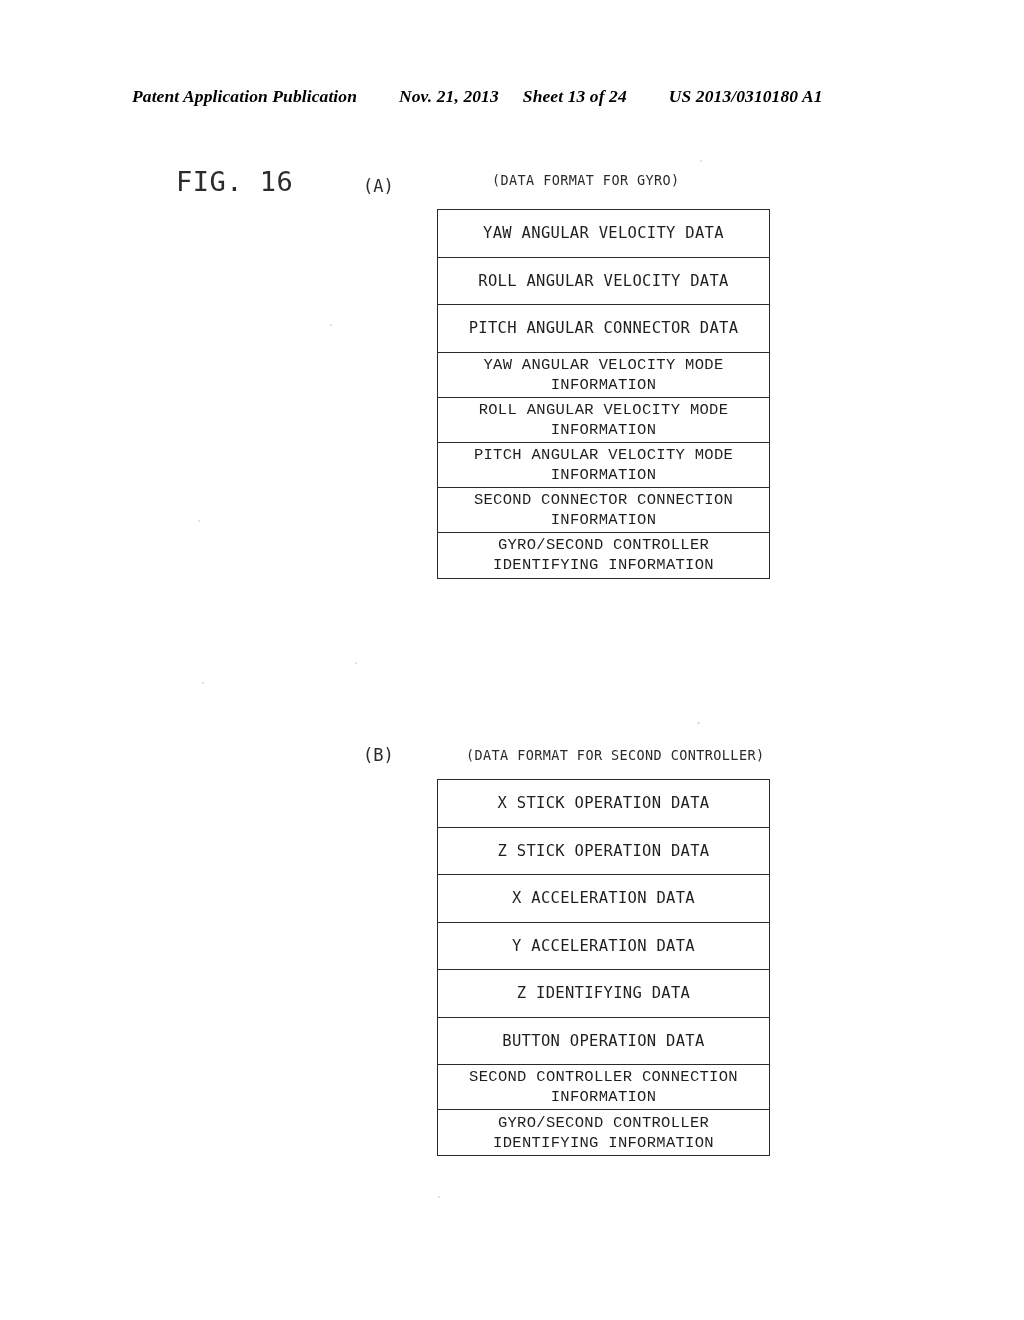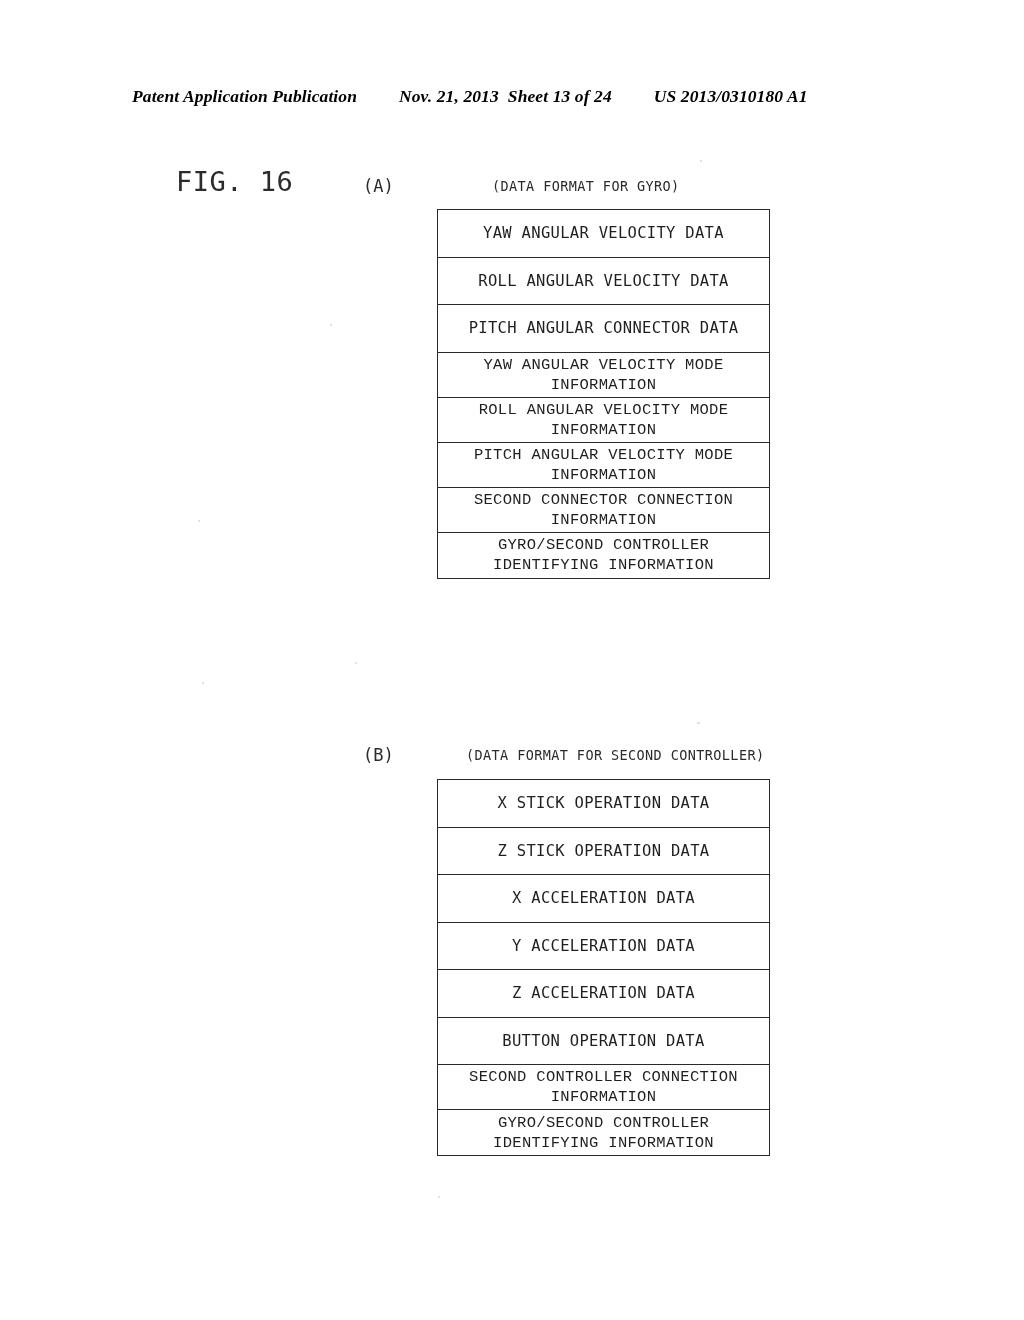--- a/index.html
+++ b/index.html
@@ -26,21 +26,21 @@
     display: flex;
     align-items: baseline;
     font-family: "Liberation Serif", serif;
     font-weight: bold;
     font-size: 17.5px;
     letter-spacing: 0.1px;
     white-space: nowrap;
     font-style: italic;
   }
   .hdr-pub   { margin-right: 42px; }
-  .hdr-date  { margin-right: 9px; }
+  .hdr-date  { margin-right: 24px; }
   .hdr-sheet { margin-right: 42px; }
   .hdr-num   { }
 
   
   .fig-label {
     position: absolute;
     left: 176px;
     top: 166px;
     font-family: "DejaVu Sans Mono", monospace;
     font-size: 27px;
@@ -61,21 +61,21 @@
   .sec-marker-b { left: 363px; top: 745px; }
 
   .sec-caption {
     position: absolute;
     font-family: "DejaVu Sans Mono", monospace;
     font-size: 13.5px;
     letter-spacing: 0.4px;
     color: #2b2b2b;
     white-space: nowrap;
   }
-  .sec-caption-a { left: 492px; top: 178px; }
+  .sec-caption-a { left: 492px; top: 172px; }
   .sec-caption-b { left: 466px; top: 747px; }
 
   
   .fmt-table {
     position: absolute;
     left: 437px;
     width: 333px;
     box-sizing: border-box;
     border: 1.6px solid #2a2a2a;
     background: #ffffff;
@@ -176,21 +176,21 @@
   <div class="fmt-row single">
     <span class="ln">Z STICK OPERATION DATA</span>
   </div>
   <div class="fmt-row single">
     <span class="ln">X ACCELERATION DATA</span>
   </div>
   <div class="fmt-row single">
     <span class="ln">Y ACCELERATION DATA</span>
   </div>
   <div class="fmt-row single">
-    <span class="ln">Z ACCELERATION DATA</span>
+    <span class="ln">Z IDENTIFYING DATA</span>
   </div>
   <div class="fmt-row single">
     <span class="ln">BUTTON OPERATION DATA</span>
   </div>
   <div class="fmt-row double">
     <span class="ln">SECOND CONTROLLER CONNECTION</span>
     <span class="ln">INFORMATION</span>
   </div>
   <div class="fmt-row double">
     <span class="ln">GYRO/SECOND CONTROLLER</span>

